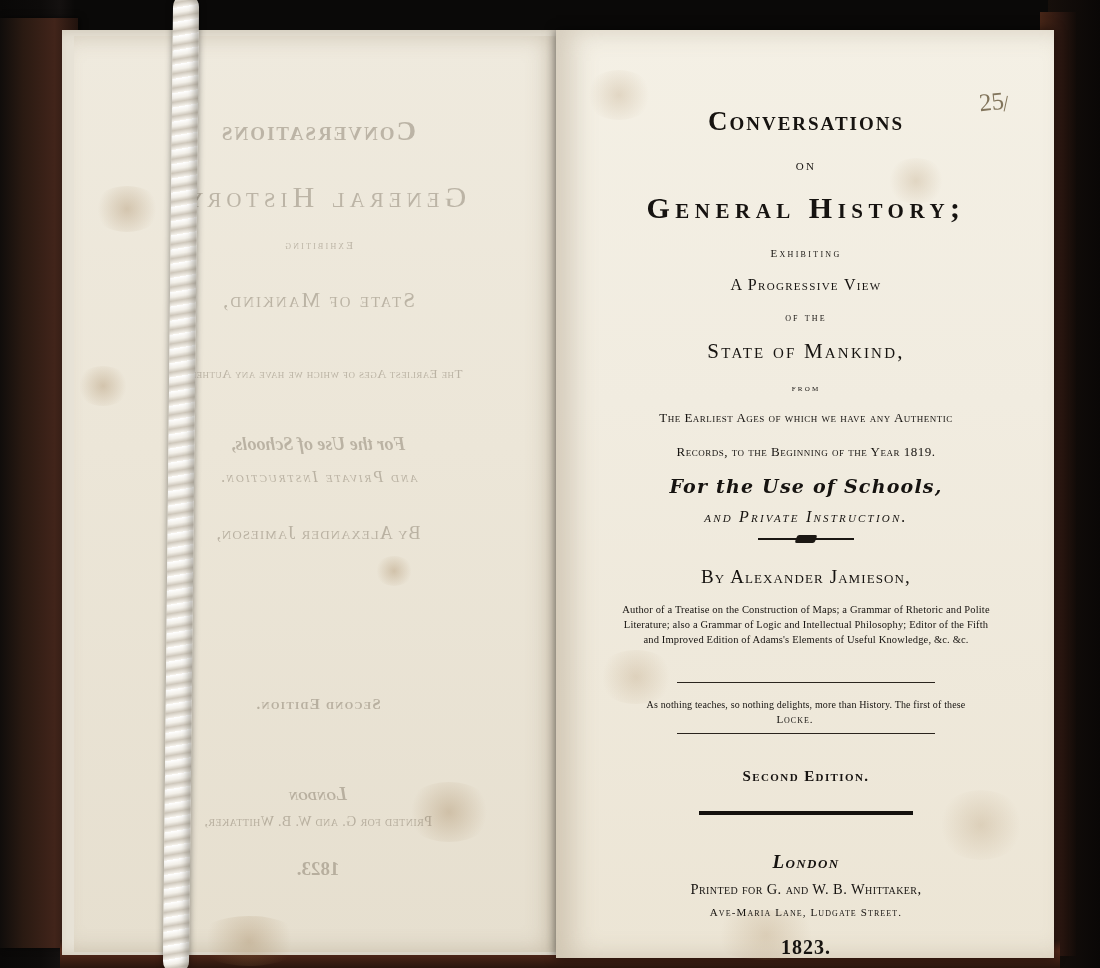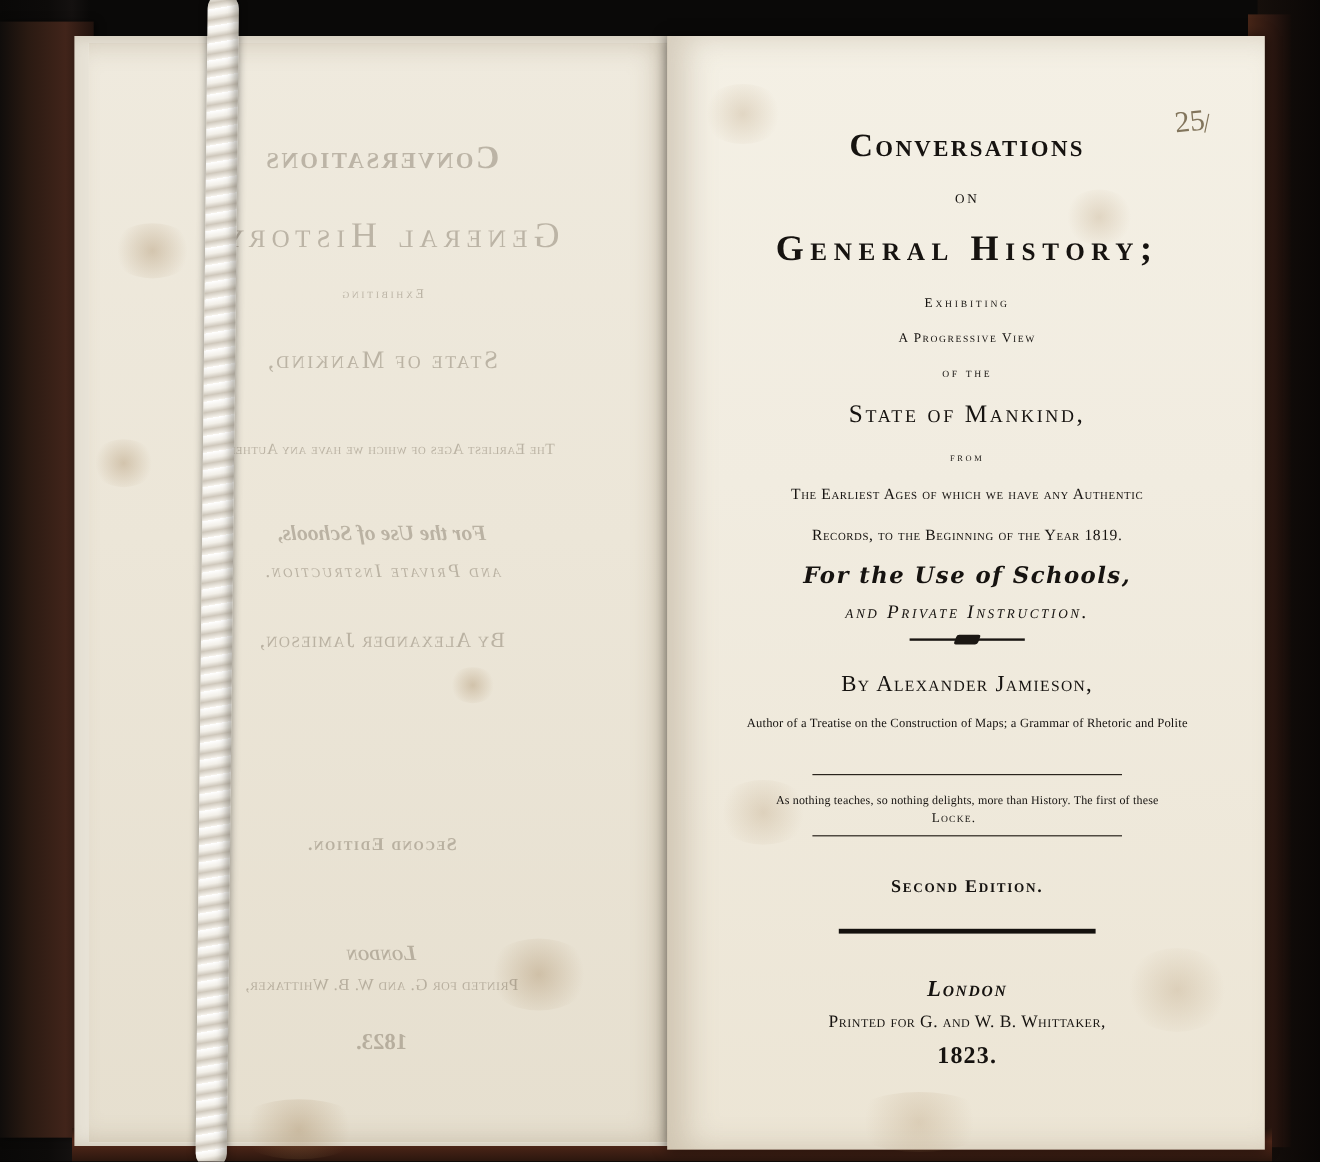--- a/index.html
+++ b/index.html
@@ -145,21 +145,21 @@
     font-weight: 600;
     margin-bottom: 22px;
   }
   .l-exhibiting {
     font-size: 11px;
     letter-spacing: 2.3px;
     font-variant: small-caps;
     margin-bottom: 17px;
   }
   .l-progressive {
-    font-size: 11px;
+    font-size: 16px;
     letter-spacing: 1.3px;
     font-variant: small-caps;
     margin-bottom: 17px;
   }
   .l-ofthe {
     font-size: 11px;
     letter-spacing: 2.2px;
     font-variant: small-caps;
     margin-bottom: 16px;
   }
@@ -373,31 +373,34 @@
       <div class="l-earliest">The Earliest Ages of which we have any Authentic</div>
       <div class="l-earliest">Records, to the Beginning of the Year 1819.</div>
       <div class="l-schools">For the Use of Schools,</div>
       <div class="l-private">and Private Instruction.</div>
 
       <div class="orn"></div>
 
       <div class="l-by">By Alexander Jamieson,</div>
       <div class="l-author">
         <div>Author of a Treatise on the Construction of Maps; a Grammar of Rhetoric and Polite</div>
+        <div>Literature; also a Grammar of Logic and Intellectual Philosophy; Editor of the Fifth</div>
+        <div>and Improved Edition of Adams's Elements of Useful Knowledge, &amp;c. &amp;c.</div>
       </div>
 
       <div class="rule rule-quote-top"></div>
       <div class="l-quote">
         <div>As nothing teaches, so nothing delights, more than History.  The first of these</div>
       </div>
       <div class="l-quote-attr">Locke.</div>
       <div class="rule rule-quote-bot"></div>
 
       <div class="l-edition">Second Edition.</div>
       <div class="rule-thick"></div>
 
       <div class="l-london">London</div>
       <div class="l-printed">Printed for G. and W. B. Whittaker,</div>
+      <div class="l-address">Ave-Maria Lane, Ludgate Street.</div>
       <div class="l-year">1823.</div>
     </div>
   </div>
 
 </div>
 
 </body></html>

